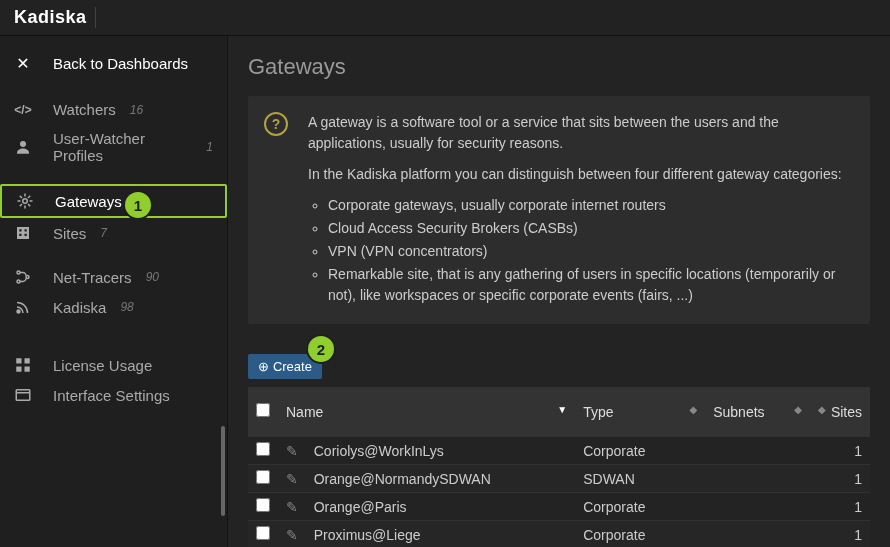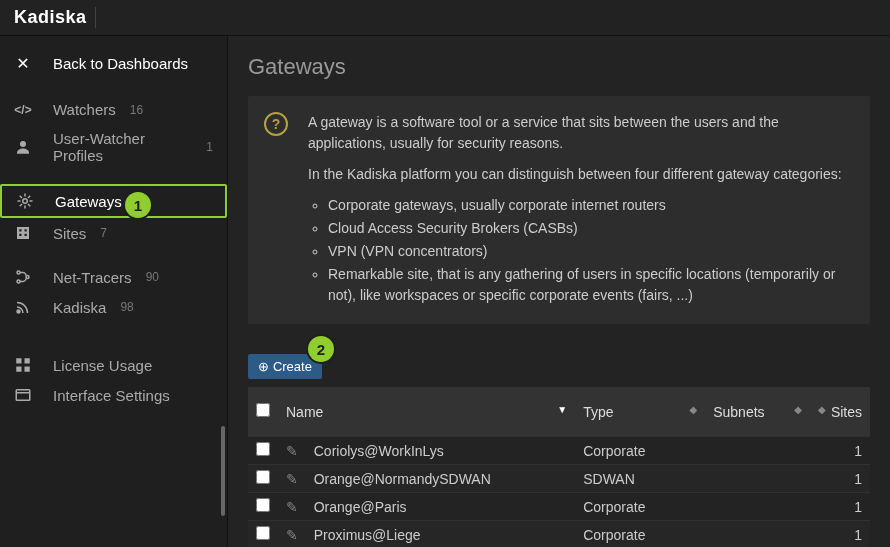--- a/index.html
+++ b/index.html
@@ -44,21 +44,21 @@
     display: flex;
     align-items: center;
     padding: 6px 14px;
     color: #aaa;
     cursor: pointer;
     gap: 10px;
     position: relative;
   }
   .sidebar-item .icon { width: 18px; display:flex; align-items:center; justify-content:center; }
   .sidebar-item .label { font-size: 15px; margin-left: 11px; }
-  .sidebar-item .count { color: #777; font-size: 12px; margin-left: 4px; }
+  .sidebar-item .count { color: #777; font-size: 12px; margin-left: 4px; font-style: italic; }
   .sidebar-item.back { color: #fff; font-size: 16px; margin-bottom: 16px; }
   .sidebar-item.active {
     border: 2px solid #8FCE2C;
     border-radius: 2px;
     color: #fff;
   }
   .sidebar-sep { height: 14px; }
   .badge-num {
     width: 26px; height: 26px;
     background: #8FCE2C;

